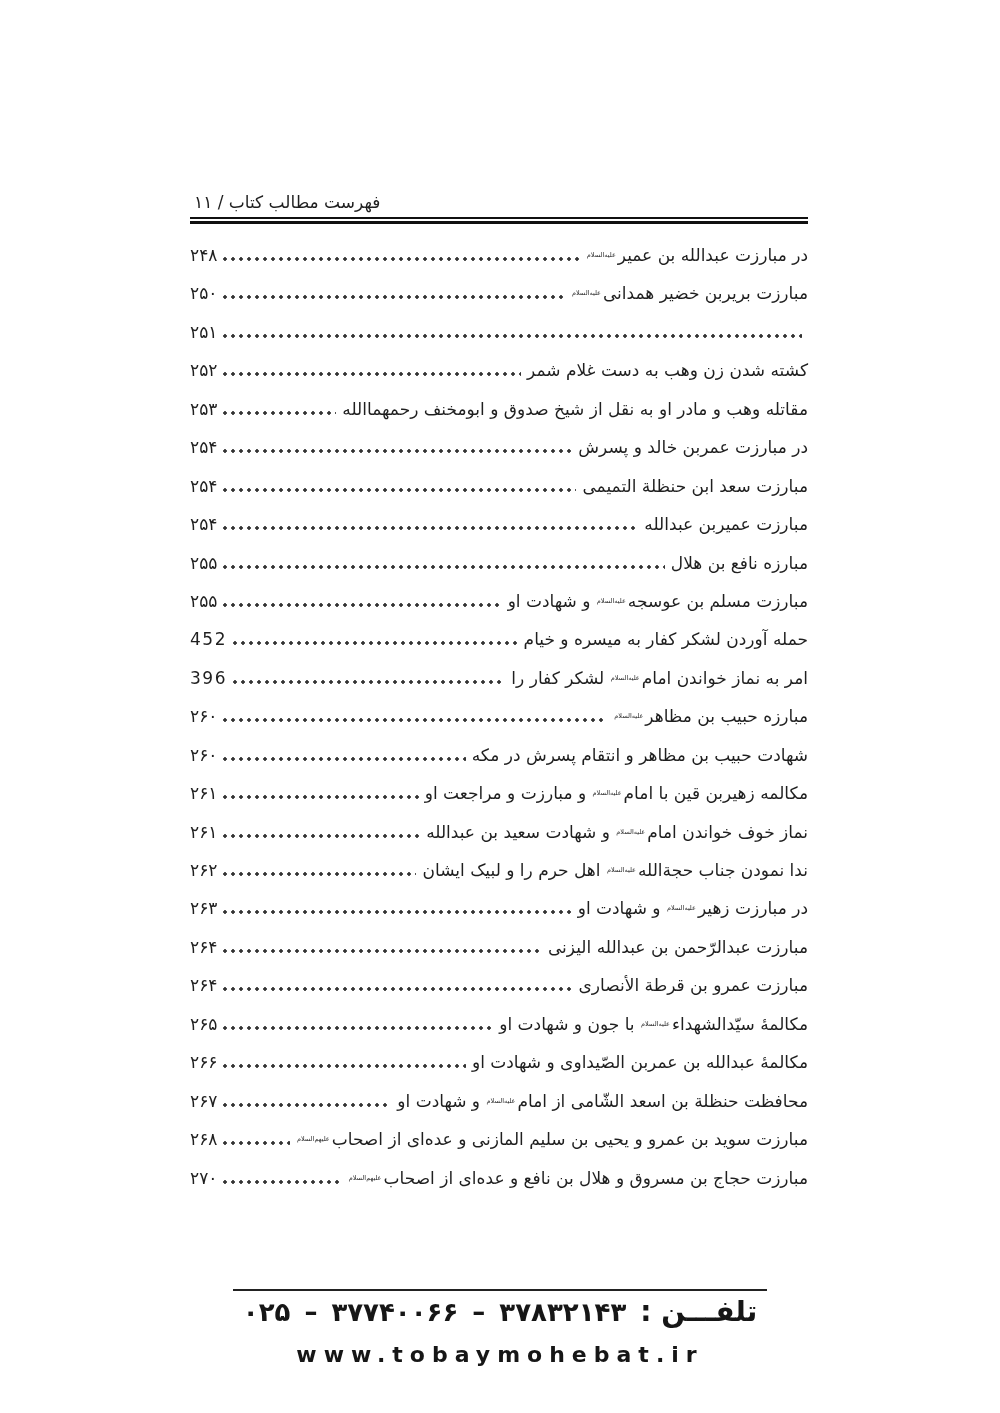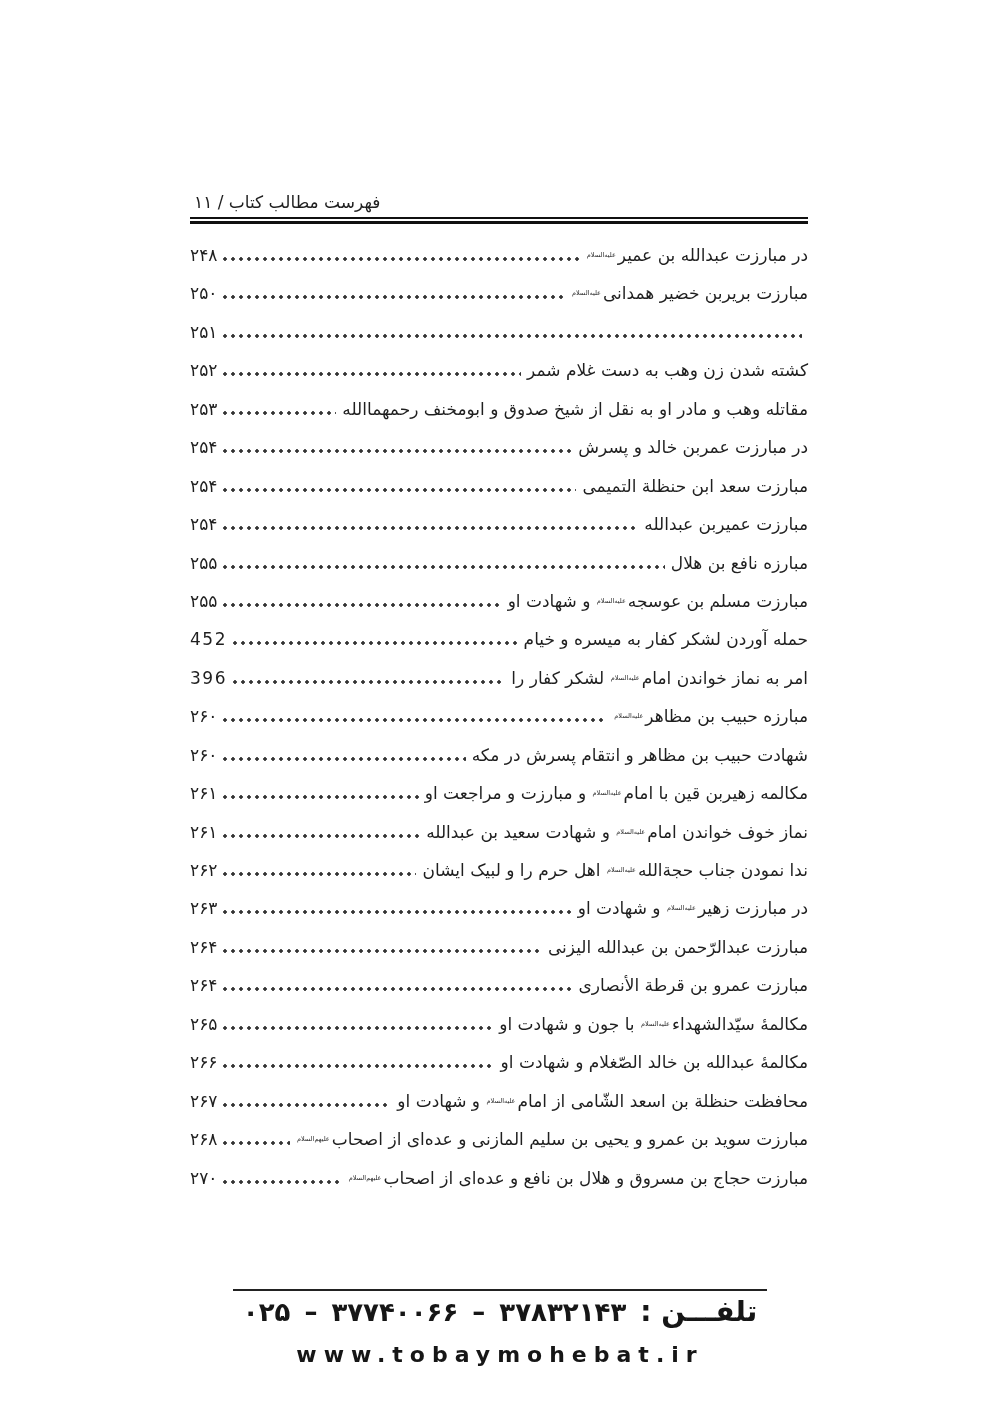--- a/index.html
+++ b/index.html
@@ -183,21 +183,21 @@
       </div>
       <div class="toc-row">
         <span class="title">مکالمهٔ سیّدالشهداء<span class="hon">
             <i>علیه</i>
             <i>السلام</i>
           </span> با جون و شهادت او</span>
         <span class="leader"></span>
         <span class="pageno">۲۶۵</span>
       </div>
       <div class="toc-row">
-        <span class="title">مکالمهٔ عبدالله بن خالد الصّغلام و شهادت او</span>
+        <span class="title">مکالمهٔ عبدالله بن عمربن الصّیداوی و شهادت او</span>
         <span class="leader"></span>
         <span class="pageno">۲۶۶</span>
       </div>
       <div class="toc-row">
         <span class="title">محافظت حنظلة بن اسعد الشّامی از امام<span class="hon">
             <i>علیه</i>
             <i>السلام</i>
           </span> و شهادت او</span>
         <span class="leader"></span>
         <span class="pageno">۲۶۷</span>

